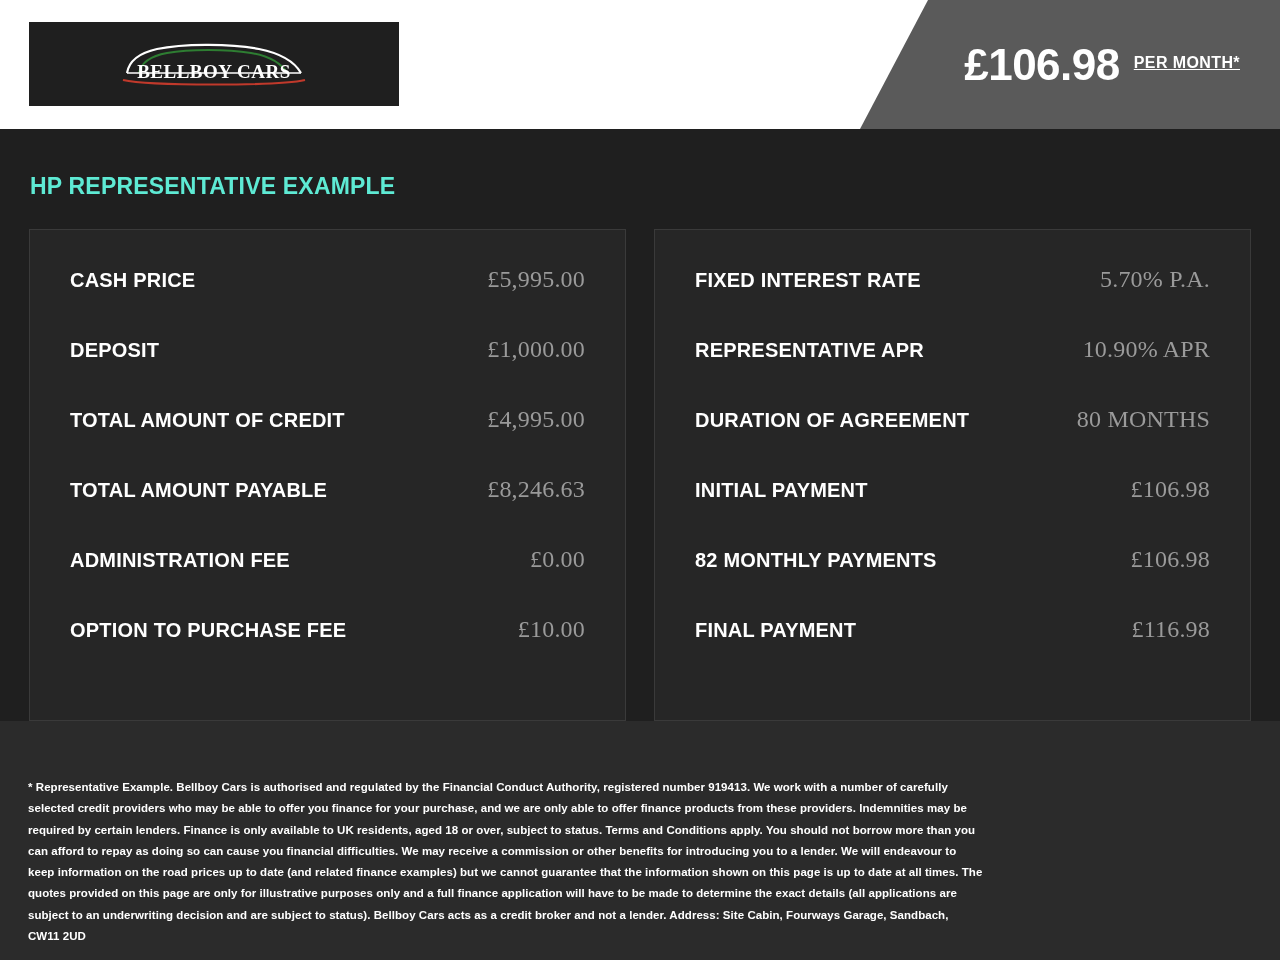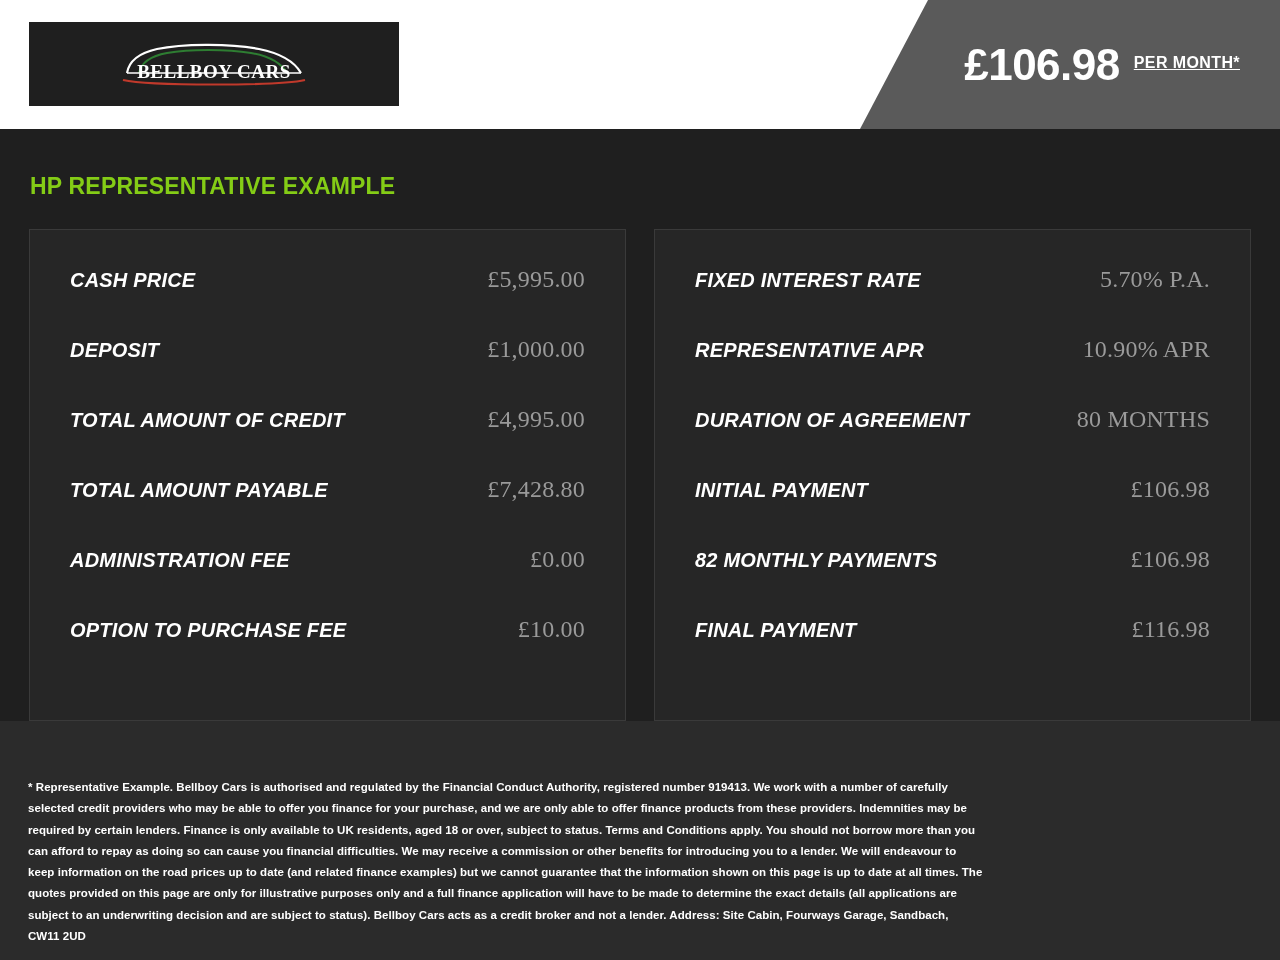--- a/index.html
+++ b/index.html
@@ -81,21 +81,21 @@
   }
 
   
   .body-wrap {
     position: relative;
     width: 1280px;
     background: #1f1f1f;
     padding: 0;
   }
   .section-title {
-    color: #84cc16;
+    color: #5eead4;
     font-size: 23px;
     font-weight: bold;
     letter-spacing: 0.2px;
     padding: 44px 0 0 30px;
   }
 
   .cards {
     display: flex;
     gap: 28px;
     padding: 29px 29px 0 29px;
@@ -111,21 +111,20 @@
     align-items: baseline;
     justify-content: space-between;
     height: 70px;
   }
   .row-label {
     color: #ffffff;
     font-size: 20px;
     font-weight: bold;
     letter-spacing: 0.2px;
     white-space: nowrap;
-    font-style: italic;
   }
   .row-value {
     color: #9a9a9a;
     font-size: 24px;
     font-weight: normal;
     letter-spacing: 0.2px;
     white-space: nowrap;
     font-family: "Liberation Serif", serif;
   }
 
@@ -182,21 +181,21 @@
       <div class="row">
         <span class="row-label">DEPOSIT</span>
         <span class="row-value">£1,000.00</span>
       </div>
       <div class="row">
         <span class="row-label">TOTAL AMOUNT OF CREDIT</span>
         <span class="row-value">£4,995.00</span>
       </div>
       <div class="row">
         <span class="row-label">TOTAL AMOUNT PAYABLE</span>
-        <span class="row-value">£7,428.80</span>
+        <span class="row-value">£8,246.63</span>
       </div>
       <div class="row">
         <span class="row-label">ADMINISTRATION FEE</span>
         <span class="row-value">£0.00</span>
       </div>
       <div class="row">
         <span class="row-label">OPTION TO PURCHASE FEE</span>
         <span class="row-value">£10.00</span>
       </div>
     </div>

